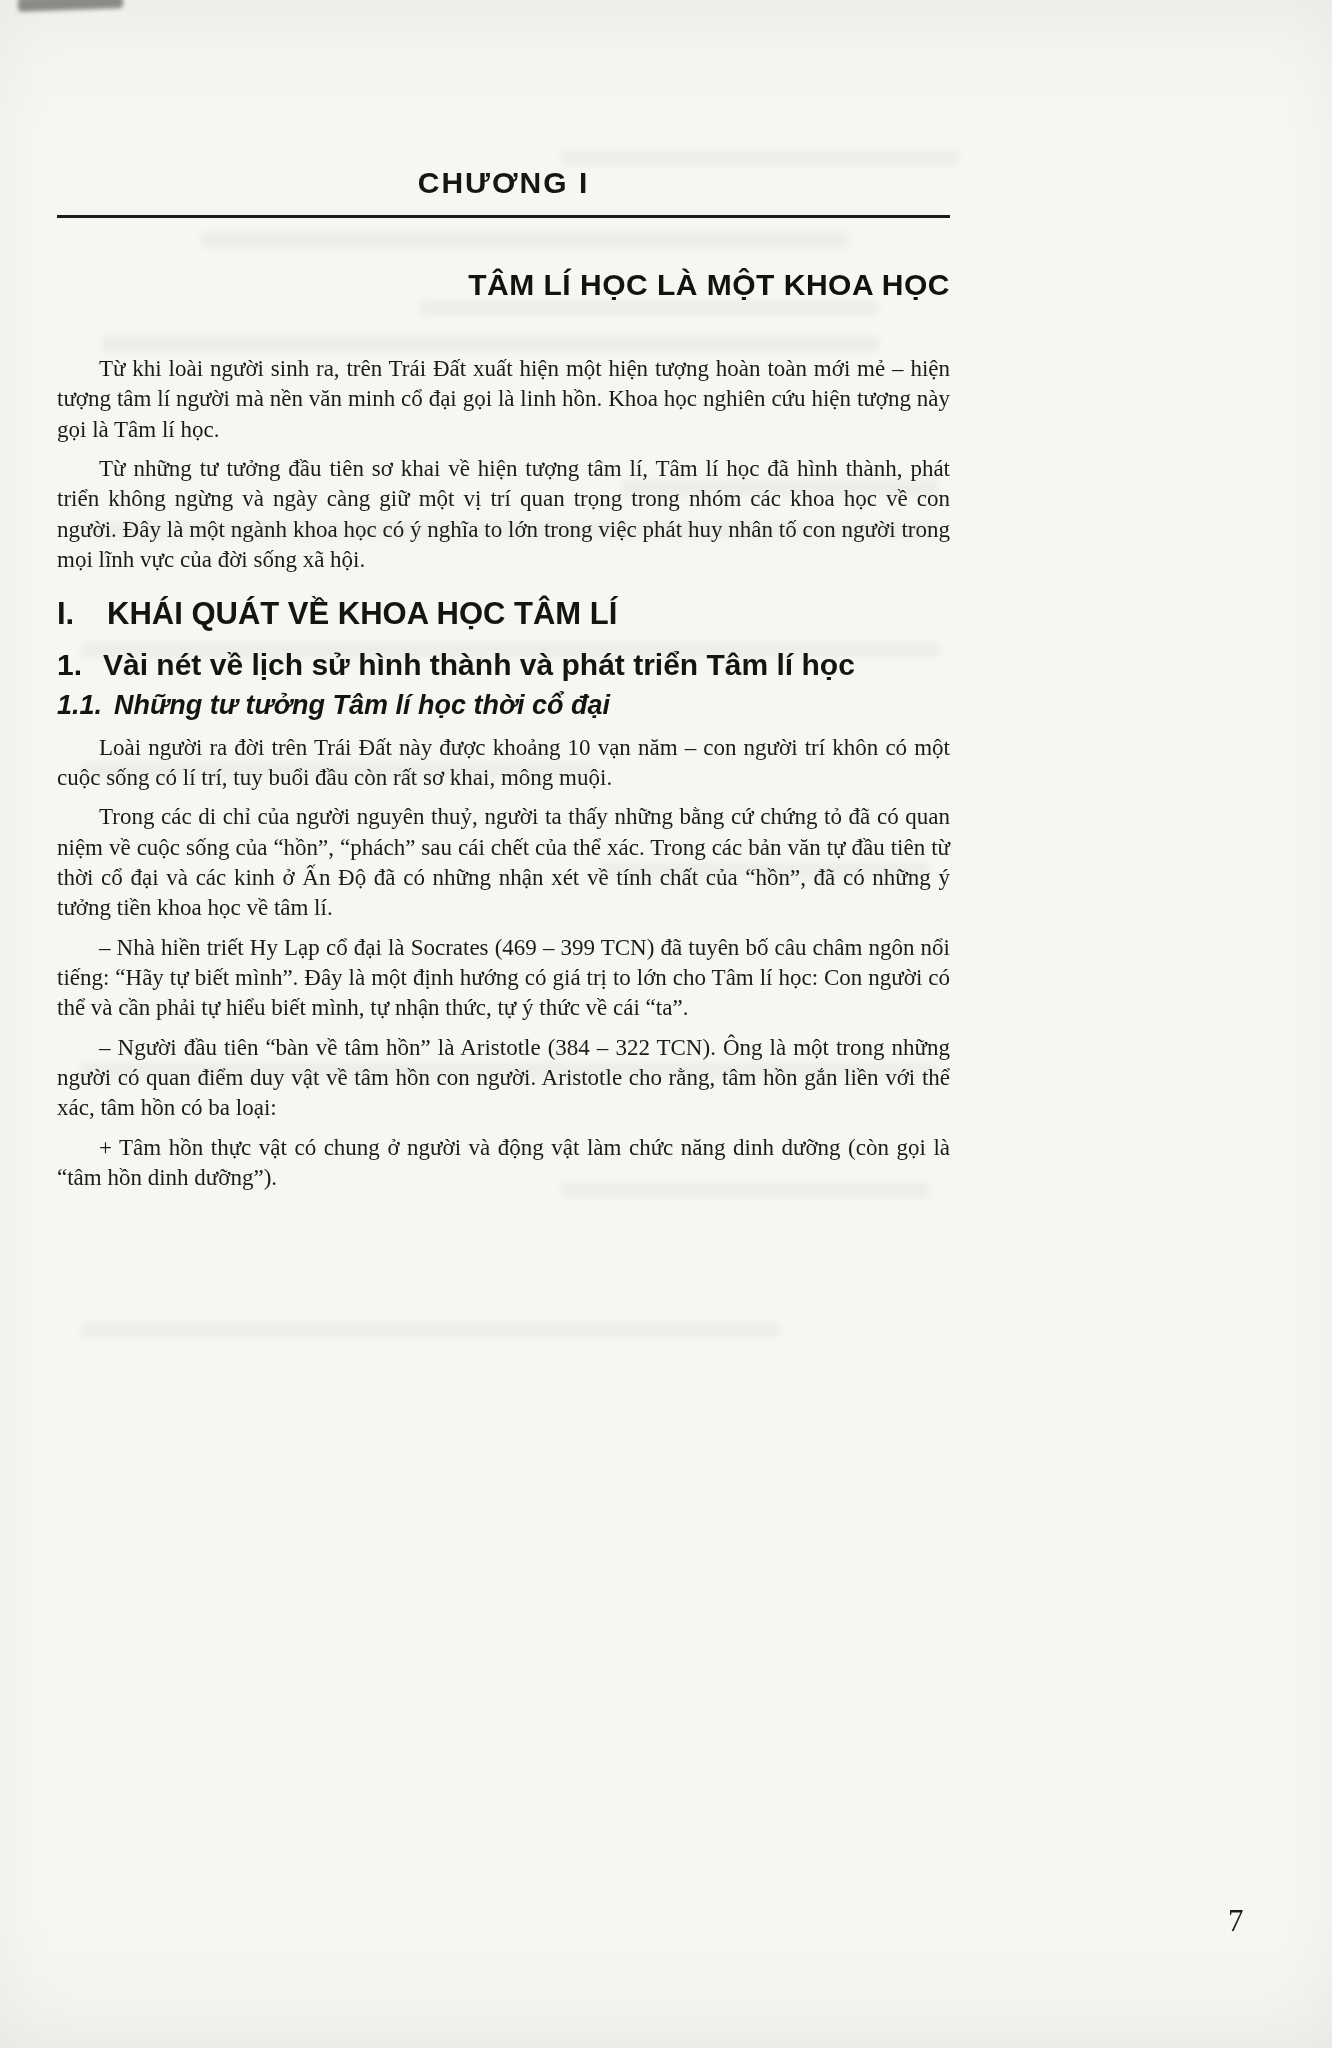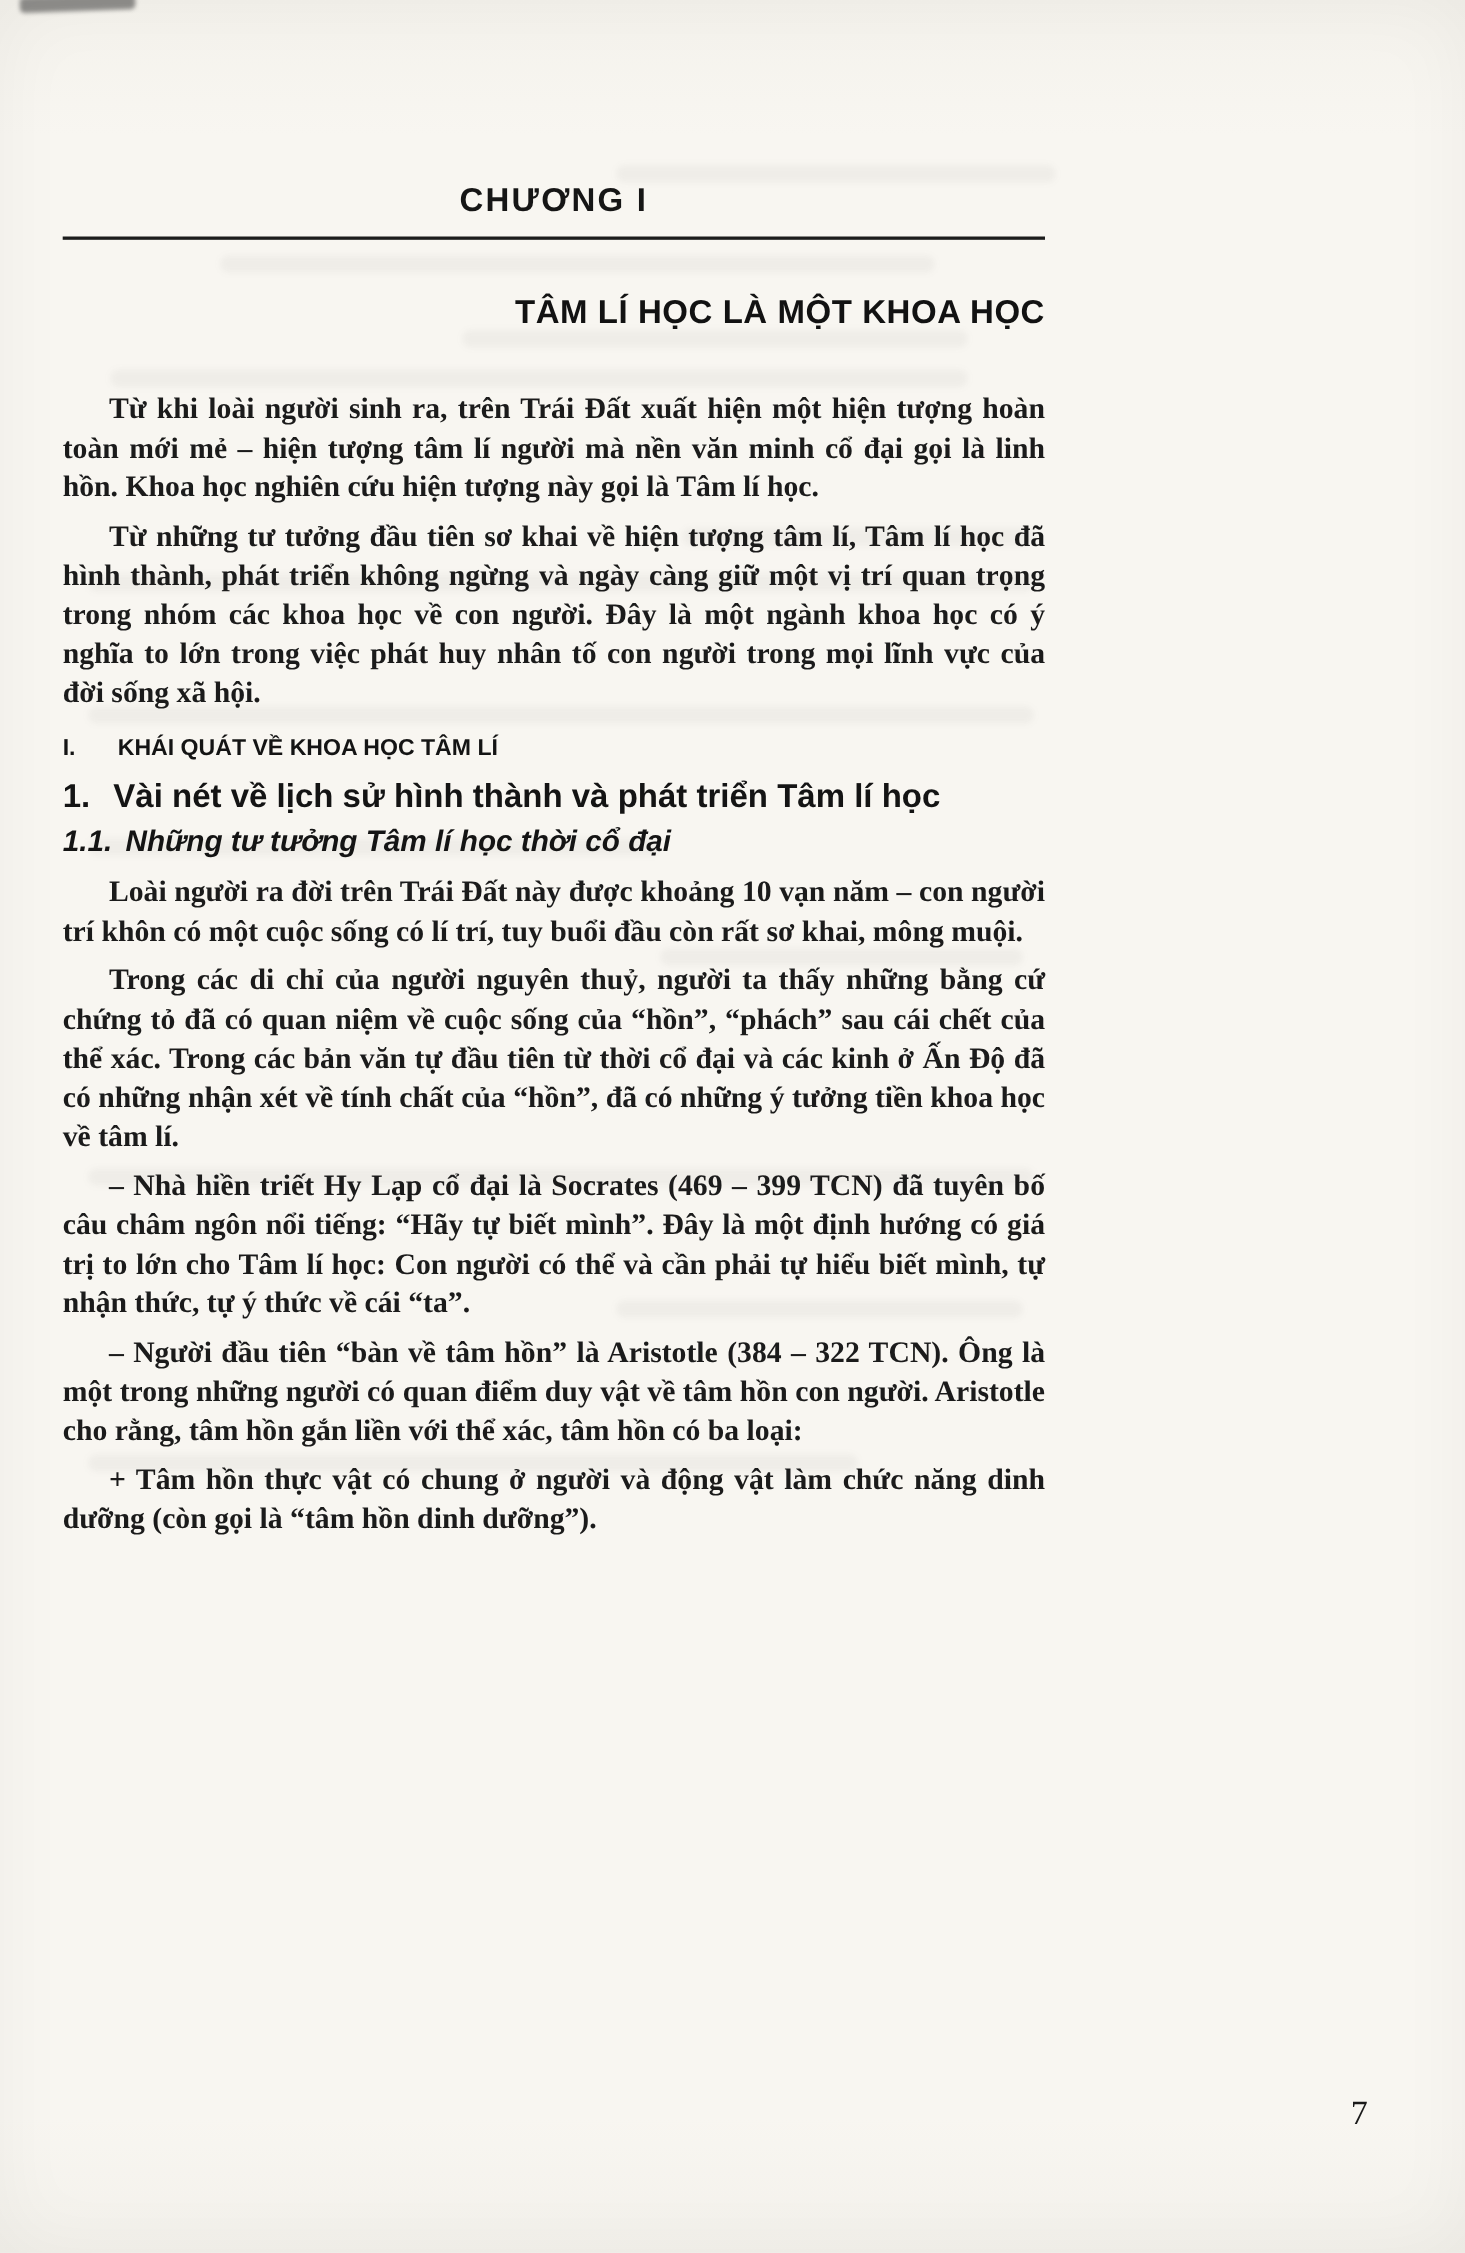--- a/index.html
+++ b/index.html
@@ -52,30 +52,30 @@
     margin:15px 0 0 0;
   }
   .title {
     text-align:right;
     font-family:"Liberation Sans", sans-serif;
     font-weight:bold; font-size:30px; letter-spacing:0.5px;
     margin:50px 0 0 0;
     color:#121212;
   }
   p.body {
-    font-size:27px; line-height:1.32;
-    font-weight:bold;
+    font-size:23px; line-height:1.32;
+    font-weight:normal;
     text-align:justify; text-indent:42px;
     margin:0 0 9px 0;
     color:#1b1b1b;
   }
   p.first-after-title { margin-top:52px; }
   .h1 {
     font-family:"Liberation Sans", sans-serif;
-    font-weight:bold; font-size:21px;
+    font-weight:bold; font-size:31px;
     margin:20px 0 16px 0; color:#141414;
   }
   .h1 .hnum { display:inline-block; width:50px; }
   .h2 {
     font-family:"Liberation Sans", sans-serif;
     font-weight:bold; font-size:30px;
     margin:0 0 8px 0; color:#141414;
   }
   .h2 .hnum { display:inline-block; width:46px; }
   .h3 {

